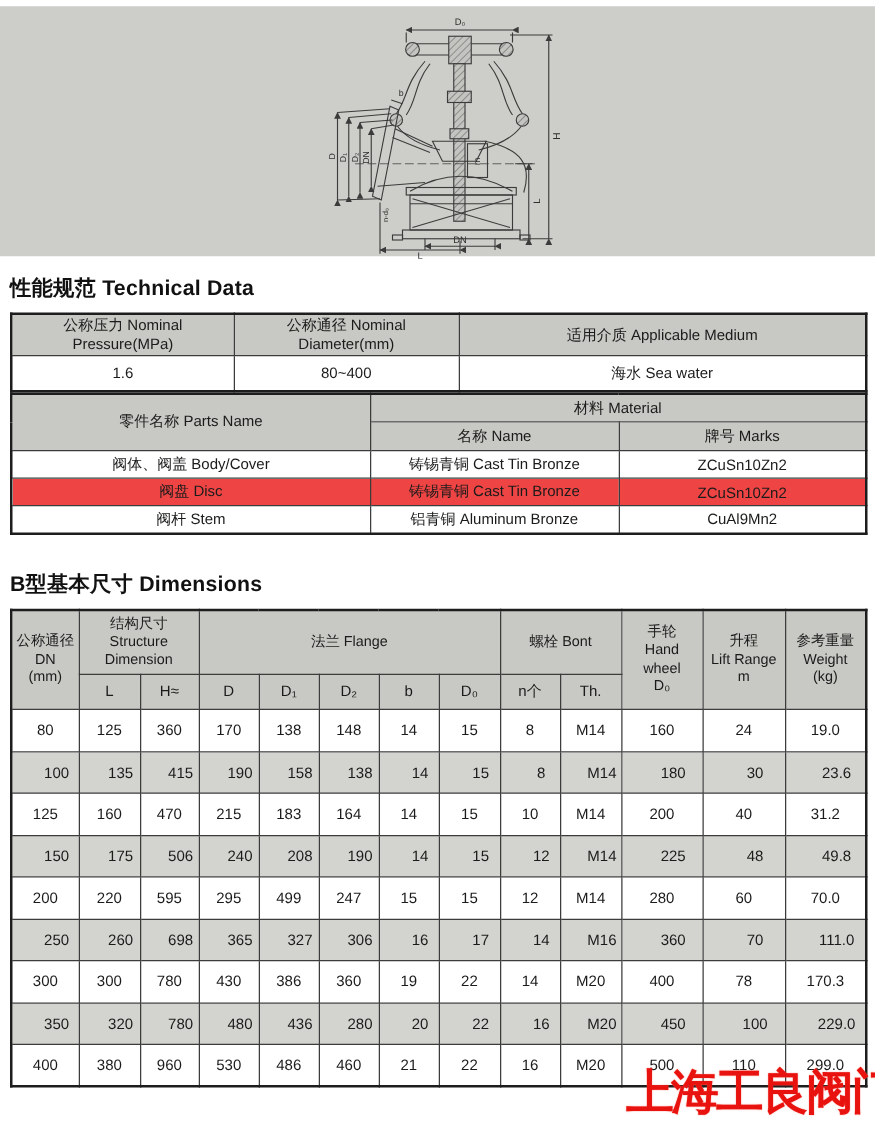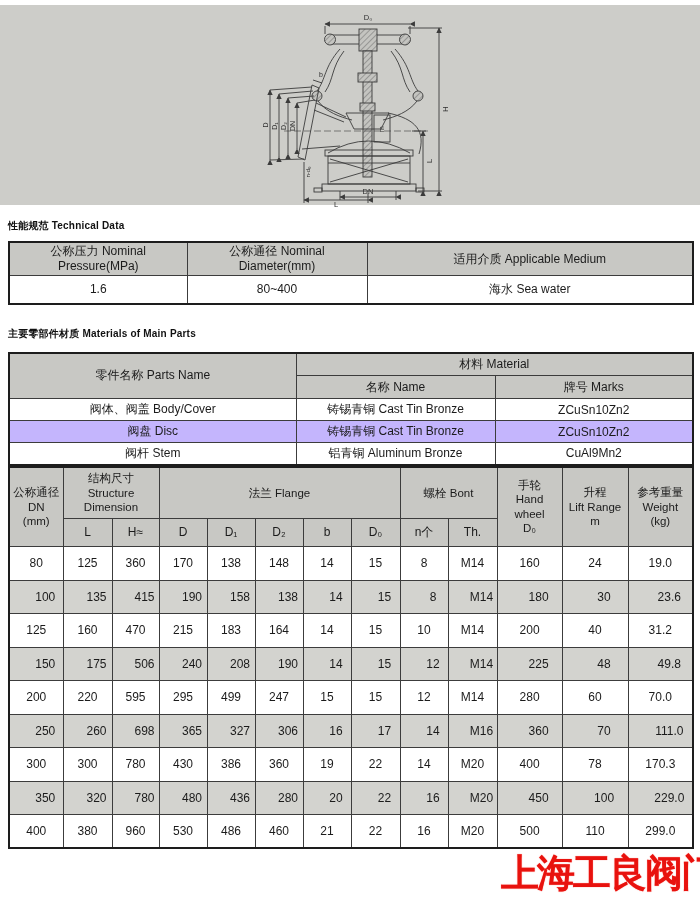--- a/index.html
+++ b/index.html
@@ -10,42 +10,42 @@
     color:#1b1b1b;
   }
   
   .banner {
     position:relative; margin-top:5px; height:200px; background:#cdcdc9;
   }
   .banner svg { position:absolute; left:228px; top:2px; }
   .banner svg text { font-family:"Liberation Sans","DejaVu Sans",sans-serif; fill:#2e2e2e; }
   
   .content { padding:0 8px; }
-  h2.sec-heading { font-size:10px; font-weight:bold; color:#111; letter-spacing:0.2px; }
+  h2.sec-heading { font-size:17px; font-weight:bold; color:#111; letter-spacing:0.2px; }
   #h-technical { margin:14px 0 8px 0; }
   #h-materials { margin:22px 0 11px 0; }
   #h-dimensions { margin:28px 0 8px 0; }
   
   table {
     width:684px; border-collapse:collapse; table-layout:fixed;
     border:2px solid #1d1d1d;
   }
   th, td {
     border:1px solid #3c3c3c; text-align:center; vertical-align:middle;
     font-size:12px; padding:1px 2px; overflow:hidden;
   }
   th { background:#c8c8c4; font-weight:normal; white-space:pre-line; line-height:1.25; }
   tr.alt td, td.alt { background:#d3d3cf; }
   
   #tbl-technical th { height:28px; }
   #tbl-technical td { height:28px; background:#ffffff; }
   
   #tbl-materials th { height:23px; }
   #tbl-materials td { height:22px; background:#ffffff; }
-  #tbl-materials tbody tr.alt td { background:#c4b5fd; }
+  #tbl-materials tbody tr.alt td { background:#ef4444; }
   
   #tbl-dimensions thead tr.grp th { height:52px; font-size:11.5px; }
   #tbl-dimensions thead tr.sub th { height:28px; font-size:12px; }
   #tbl-dimensions tbody td { height:33.5px; background:#ffffff; }
   #tbl-dimensions tbody tr.alt td { background:#d3d3cf;padding-left:20px; }
   
   #watermark {
     position:absolute; left:501px; top:848px; z-index:10;
     font-size:38px; font-weight:bold; letter-spacing:-2px;
     color:#e8120e; white-space:nowrap;
@@ -176,21 +176,20 @@
     </thead>
     <tbody>
         <tr>
           <td>1.6</td>
           <td>80~400</td>
           <td>海水 Sea water</td>
         </tr>
       </tbody>
   </table>
 
-  <h2 class="sec-heading" id="h-materials">主要零部件材质 Materials of Main Parts</h2>
   <table id="tbl-materials">
     <colgroup>
         <col style="width:287px">
         <col style="width:199px">
         <col style="width:198px">
       </colgroup>
     <thead>
       <tr>
         <th rowspan="2">零件名称 Parts Name</th>
         <th colspan="2">材料 Material</th>
@@ -212,20 +211,21 @@
           <td>ZCuSn10Zn2</td>
         </tr>
         <tr>
           <td>阀杆 Stem</td>
           <td>铝青铜 Aluminum Bronze</td>
           <td>CuAl9Mn2</td>
         </tr>
       </tbody>
   </table>
 
+  <h2 class="sec-heading" id="h-dimensions">B型基本尺寸 Dimensions</h2>
   <table id="tbl-dimensions">
     <colgroup>
       <col style="width:54px">
         <col style="width:49px">
         <col style="width:47px">
       <col style="width:48px">
         <col style="width:48px">
         <col style="width:48px">
       <col style="width:48px">
         <col style="width:49px">

